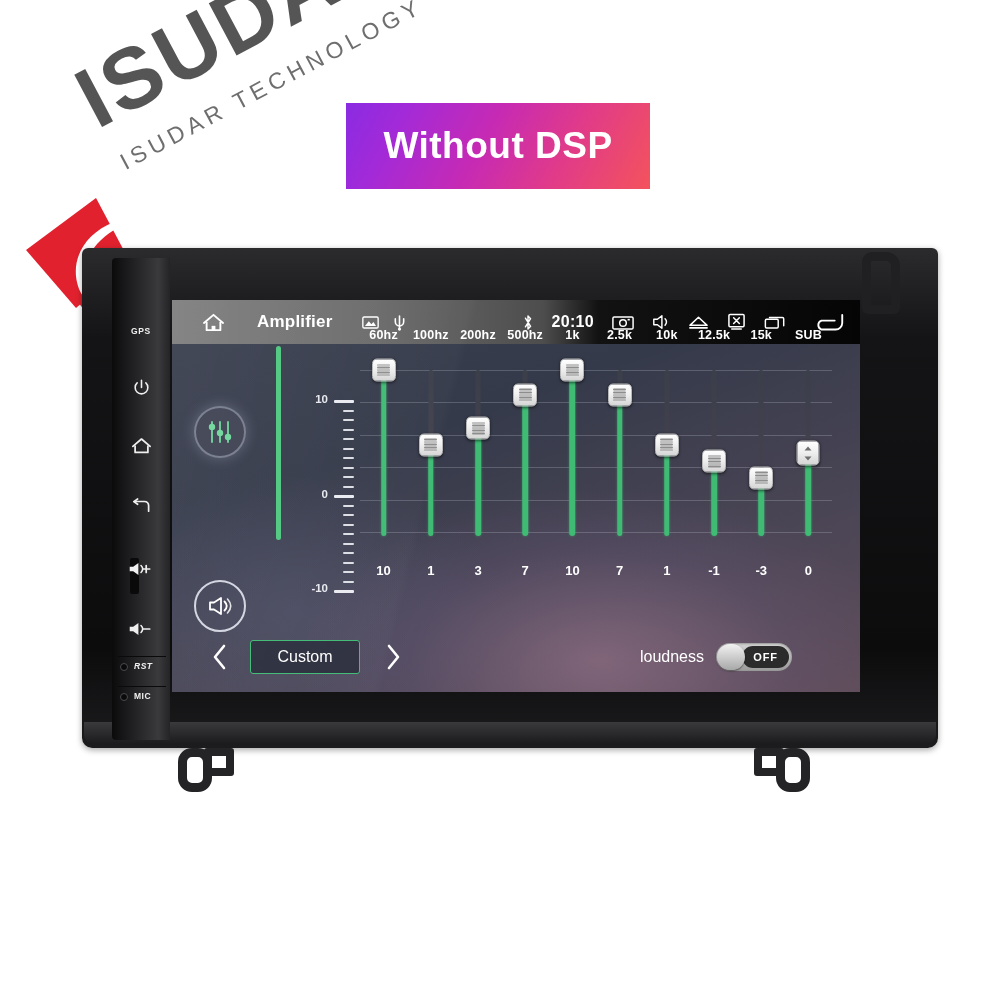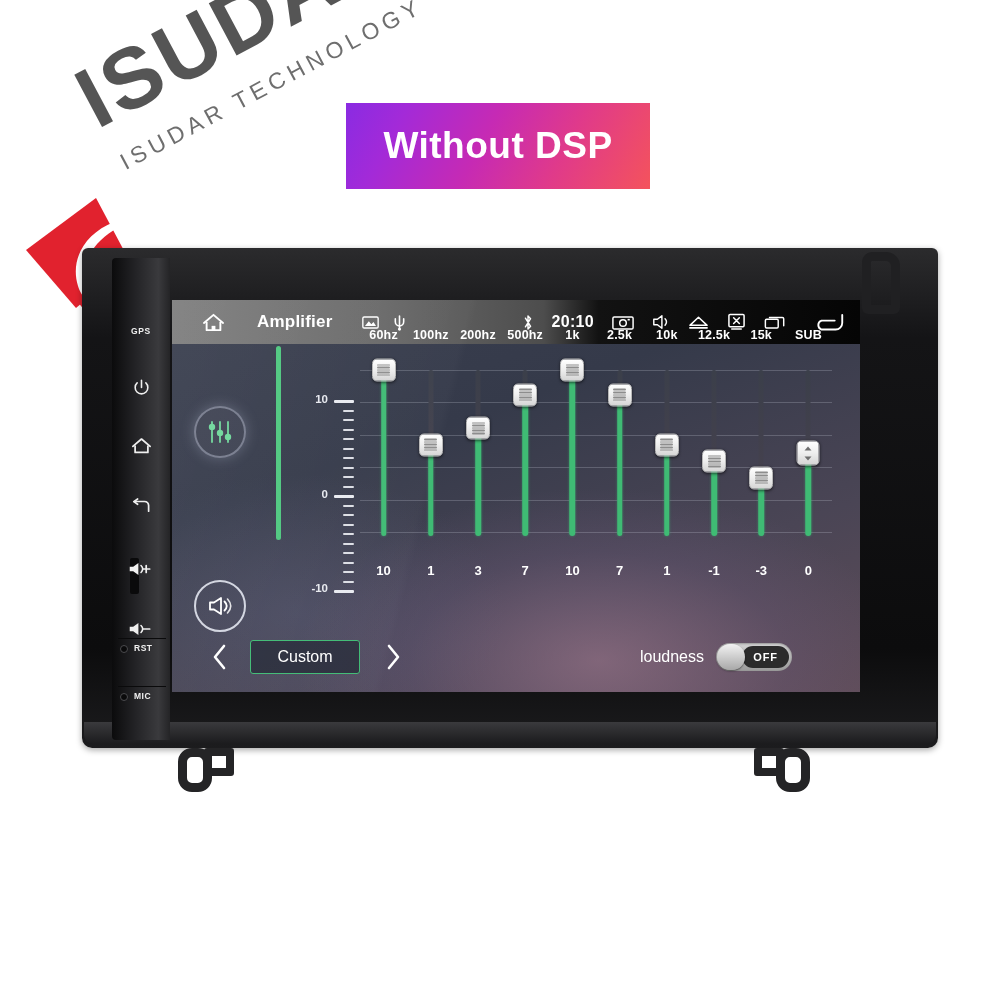--- a/index.html
+++ b/index.html
@@ -257,21 +257,21 @@
     </div>
 
     <div class="hardbtn" style="top:362px;">
       <svg width="26" height="18" viewBox="0 0 30 20">
         <path d="M2 7.5 h4 L12 3 v14 L6 12.5 H2 z" fill="#efefef"></path>
         <path d="M15 6 q4 4 0 8" stroke="#efefef" stroke-width="1.8" fill="none" stroke-linecap="round"></path>
         <path d="M17 10 h8" stroke="#efefef" stroke-width="2" stroke-linecap="round"></path>
       </svg>
     </div>
 
-    <div class="port" style="top:380px;">
+    <div class="port" style="top:398px;font-style:italic;">
       <span class="dot"></span>
       <span class="ptxt">RST</span>
     </div>
     <div class="port" style="top:428px;">
       <span class="dot"></span>
       <span class="ptxt">MIC</span>
     </div>
   </div>
 
   <div class="screen">

